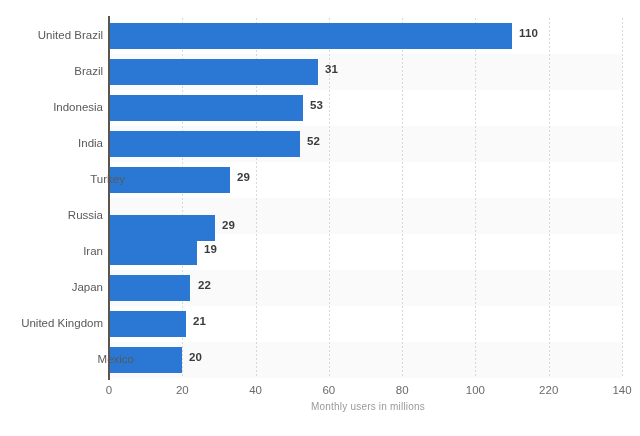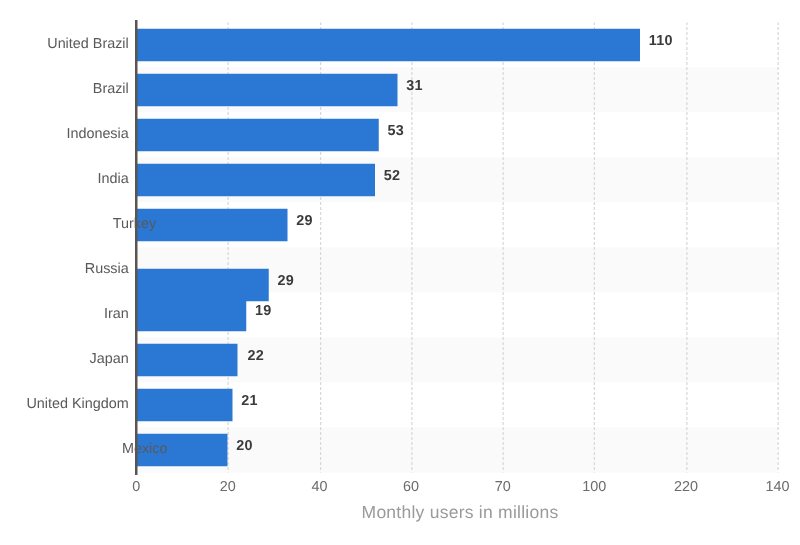--- a/index.html
+++ b/index.html
@@ -107,21 +107,21 @@
     white-space: nowrap;
   }
 
   
   .axis-title {
     position: absolute;
     top: 401px;
     left: 0;
     width: 640px;
     text-align: center;
-    font-size: 14px;
+    font-size: 10px;
     color: #9a9a9c;
     letter-spacing: 0.2px;
   }
   .axis-title .at-inner {
     position: relative;
     left: 48px;
   }
 </style>
 </head>
 <body>
@@ -207,21 +207,21 @@
       <div class="cat-label" style="top: 281px; color: rgb(89, 89, 91);">Japan</div>
       <div class="cat-label" style="top: 317px; color: rgb(89, 89, 91);">United Kingdom</div>
       <div class="cat-label" style="top: 353px; color: rgb(89, 89, 91); margin-left: 31px;">Mexico</div>
     </div>
 
   <div id="tick-labels">
       <div class="tick-label" style="left: 109px;">0</div>
       <div class="tick-label" style="left: 182.286px;">20</div>
       <div class="tick-label" style="left: 255.571px;">40</div>
       <div class="tick-label" style="left: 328.857px;">60</div>
-      <div class="tick-label" style="left: 402.143px;">70</div>
+      <div class="tick-label" style="left: 402.143px;">80</div>
       <div class="tick-label" style="left: 475.429px;">100</div>
       <div class="tick-label" style="left: 548.714px;">220</div>
       <div class="tick-label" style="left: 622px;">140</div>
     </div>
 
   <div class="axis-title">
     <span class="at-inner">Monthly users in millions</span>
   </div>
 
 </div>

